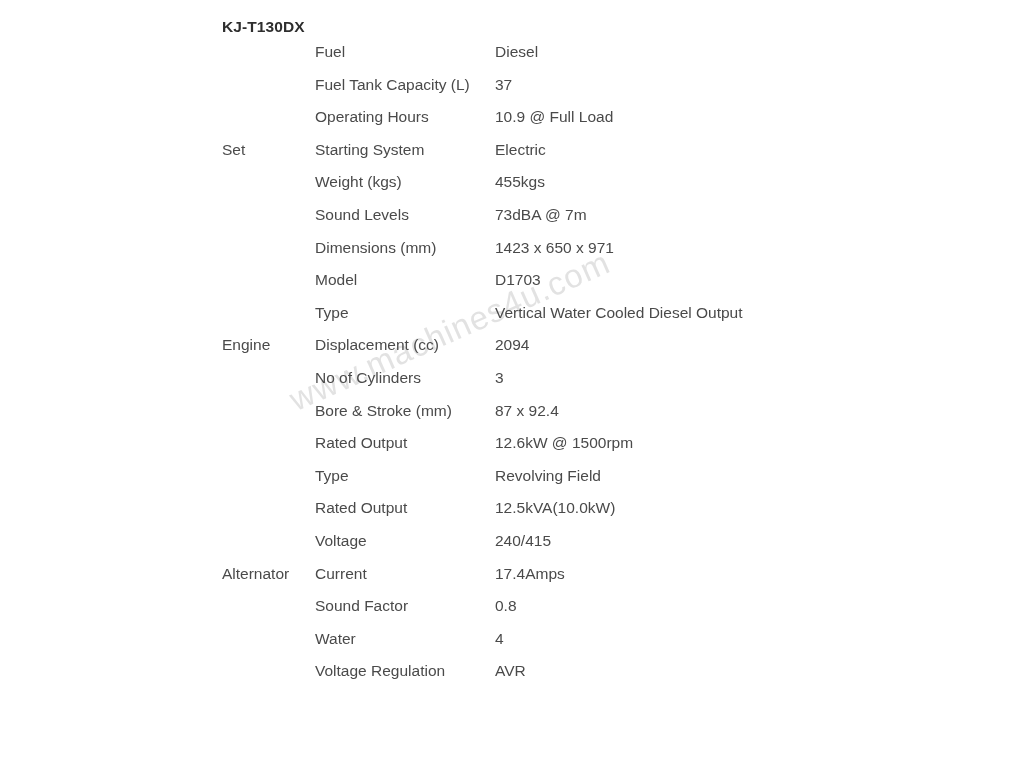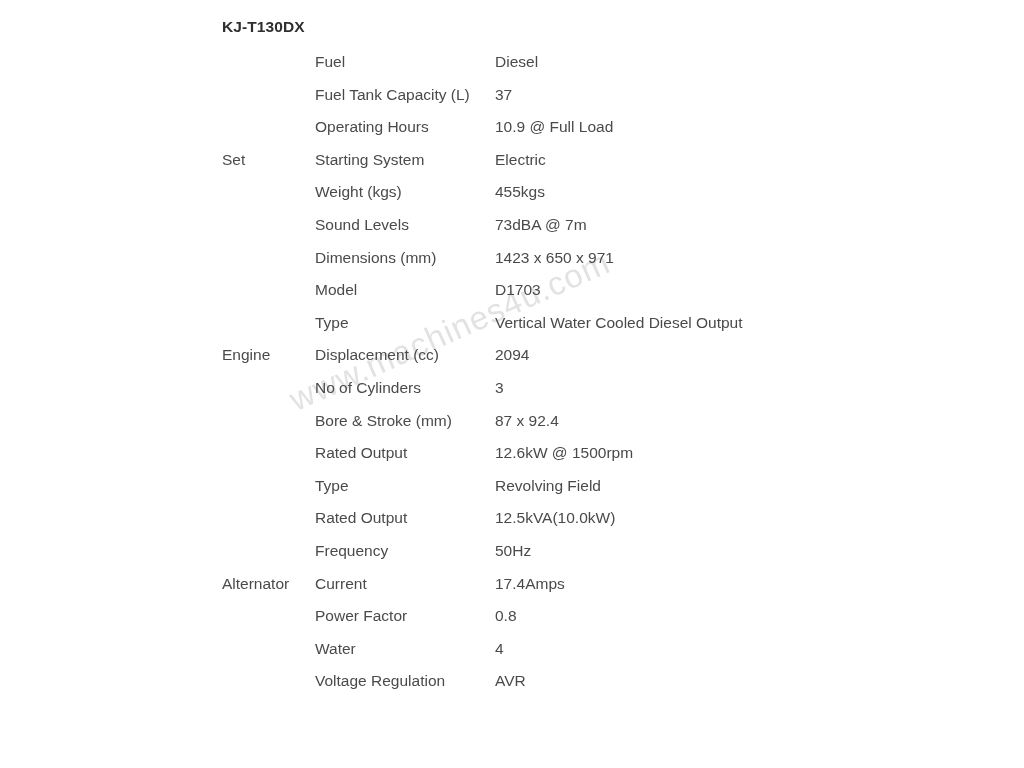--- a/index.html
+++ b/index.html
@@ -30,21 +30,21 @@
     top: 18px;
     font-size: 15.5px;
     font-weight: bold;
     color: #2e2e2e;
     letter-spacing: 0.1px;
   }
 
   table.spec {
     position: absolute;
     left: 222px;
-    top: 46px;
+    top: 36px;
     border-collapse: collapse;
     table-layout: fixed;
   }
 
   table.spec td {
     padding: 0;
     vertical-align: middle;
     font-size: 15.5px;
     color: #4a4a4a;
     font-weight: 400;
@@ -162,31 +162,31 @@
           <td class="label">Type</td>
           <td class="value">Revolving Field</td>
         </tr>
         <tr>
           <td class="group"></td>
           <td class="label">Rated Output</td>
           <td class="value">12.5kVA(10.0kW)</td>
         </tr>
         <tr>
           <td class="group"></td>
-          <td class="label">Frequency</td>
-          <td class="value">50Hz</td>
+          <td class="label">Voltage</td>
+          <td class="value">240/415</td>
         </tr>
         <tr>
           <td class="group">Alternator</td>
           <td class="label">Current</td>
           <td class="value">17.4Amps</td>
         </tr>
         <tr>
           <td class="group"></td>
-          <td class="label">Power Factor</td>
+          <td class="label">Sound Factor</td>
           <td class="value">0.8</td>
         </tr>
         <tr>
           <td class="group"></td>
           <td class="label">Water</td>
           <td class="value">4</td>
         </tr>
         <tr>
           <td class="group"></td>
           <td class="label">Voltage Regulation</td>

